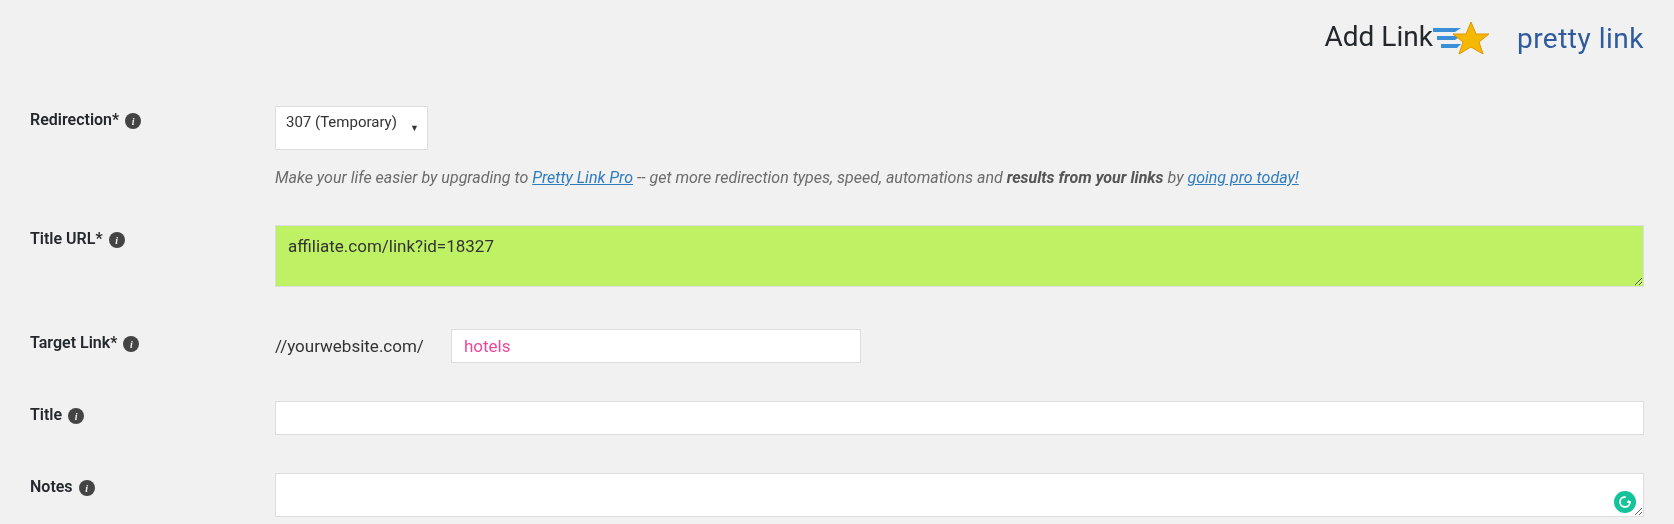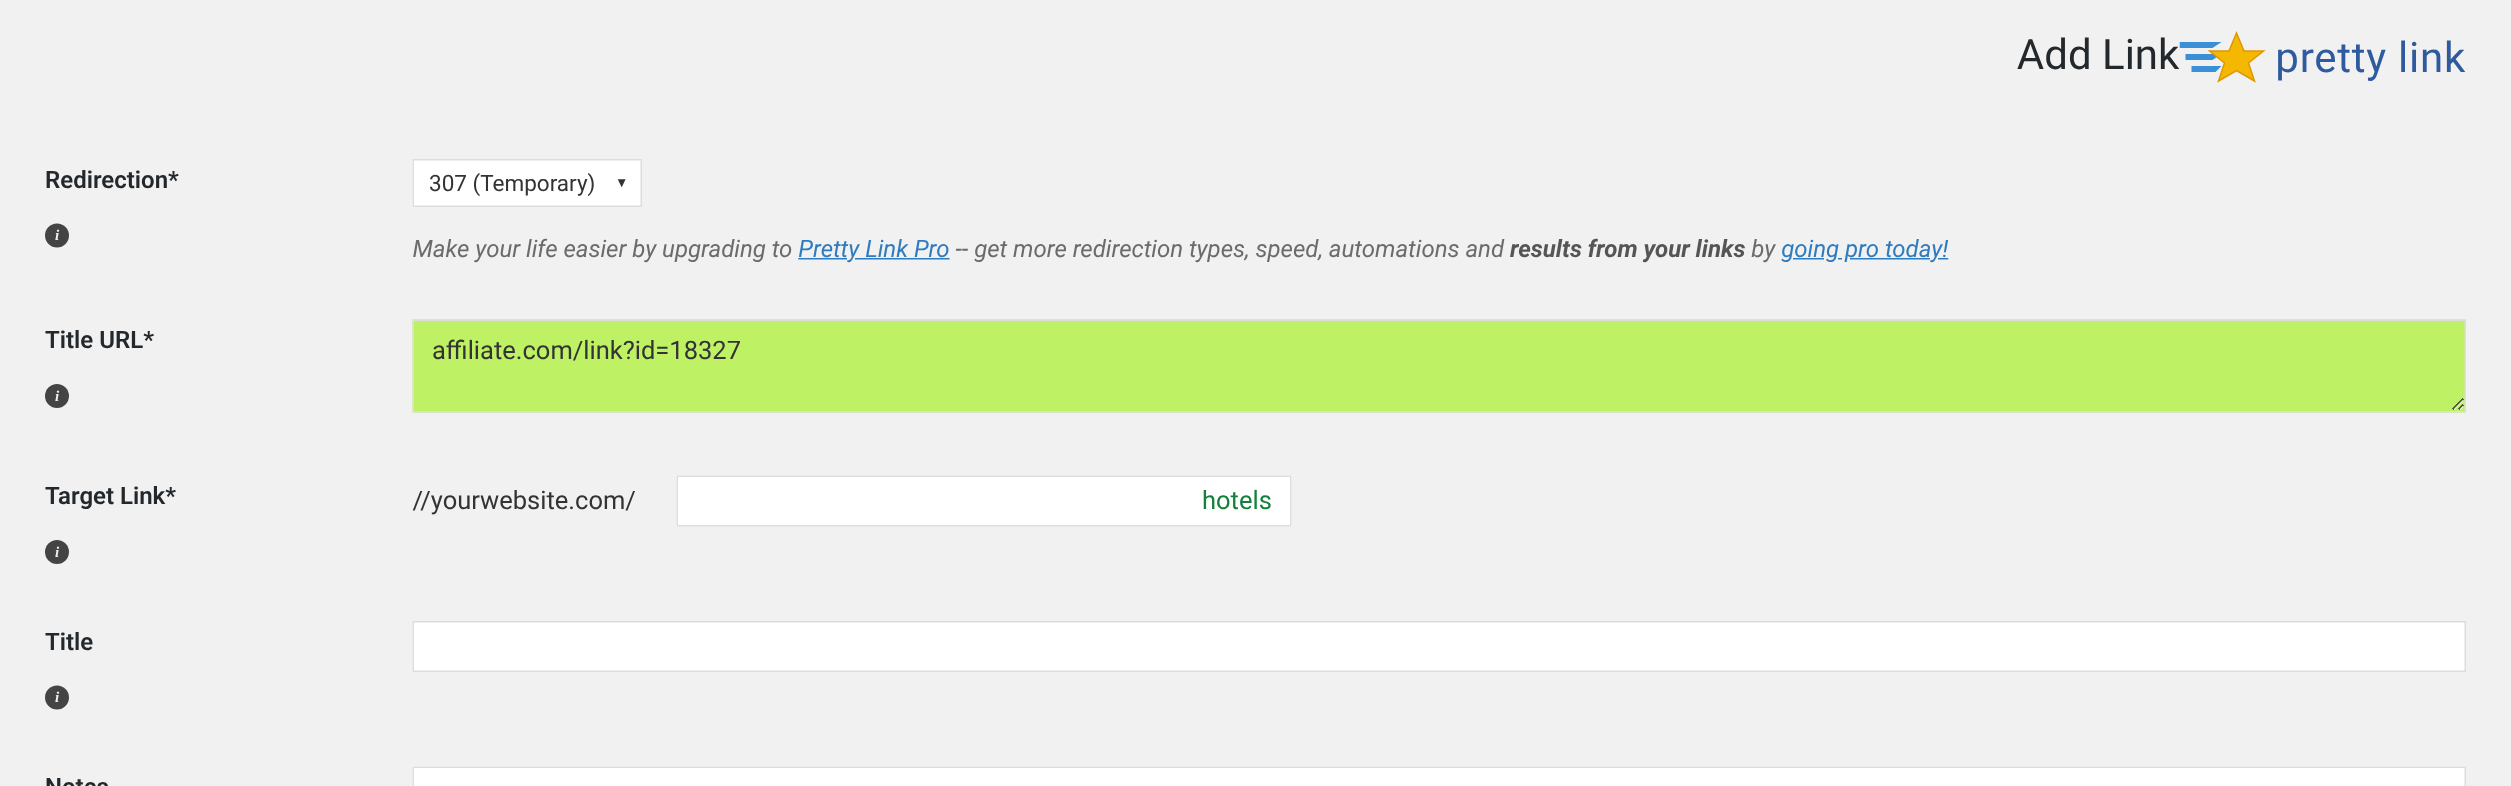--- a/index.html
+++ b/index.html
@@ -21,44 +21,43 @@
       margin-bottom: 50px;
     }
     .page-title {
       font-size: 28px;
       font-weight: 400;
       color: #23282d;
     }
     .logo {
       display: flex;
       align-items: center;
-      gap: 4px;
+      gap: 24px;
     }
     .logo-text {
       font-size: 28px;
       color: #2f5b9e;
       font-weight: 400;
       letter-spacing: 0.5px;
     }
     .form-row {
       display: flex;
       align-items: flex-start;
       margin-bottom: 38px;
     }
     .form-label {
       width: 245px;
       flex-shrink: 0;
       font-size: 16px;
       font-weight: 600;
       color: #23282d;
       display: flex;
-      align-items: flex-start;
-      gap: 20px;
+      align-items: flex-end;
+      gap: 6px;
       padding-top: 4px;
-      flex-direction: column;
     }
     .info-icon {
       width: 16px;
       height: 16px;
       background: #444;
       border-radius: 50%;
       display: inline-flex;
       align-items: center;
       justify-content: center;
       font-size: 10px;
@@ -69,21 +68,21 @@
       flex-shrink: 0;
     }
     .form-field {
       flex: 1;
     }
     .select-wrapper {
       display: inline-block;
       position: relative;
       background: #fff;
       border: 1px solid #ddd;
-      height: 32px;
+      height: 44px;
       min-width: 150px;
     }
     .select-wrapper::after {
       content: "▼";
       position: absolute;
       right: 8px;
       top: 50%;
       transform: translateY(-50%);
       font-size: 9px;
       color: #333;
@@ -143,25 +142,24 @@
     .prefix-text {
       font-size: 17px;
       color: #333;
       padding-right: 6px;
     }
     input.slug-input {
       background: #fff;
       border: 1px solid #ddd;
       padding: 6px 12px;
       font-size: 17px;
-      color: #15803d;
+      color: #ec4899;
       width: 410px;
       height: 34px;
       font-family: inherit;
-      text-align: right;
     }
     .notes-wrap {
       position: relative;
       width: 100%;
     }
     textarea.notes-input {
       width: 100%;
       background: #fff;
       border: 1px solid #ddd;
       padding: 10px 12px;

